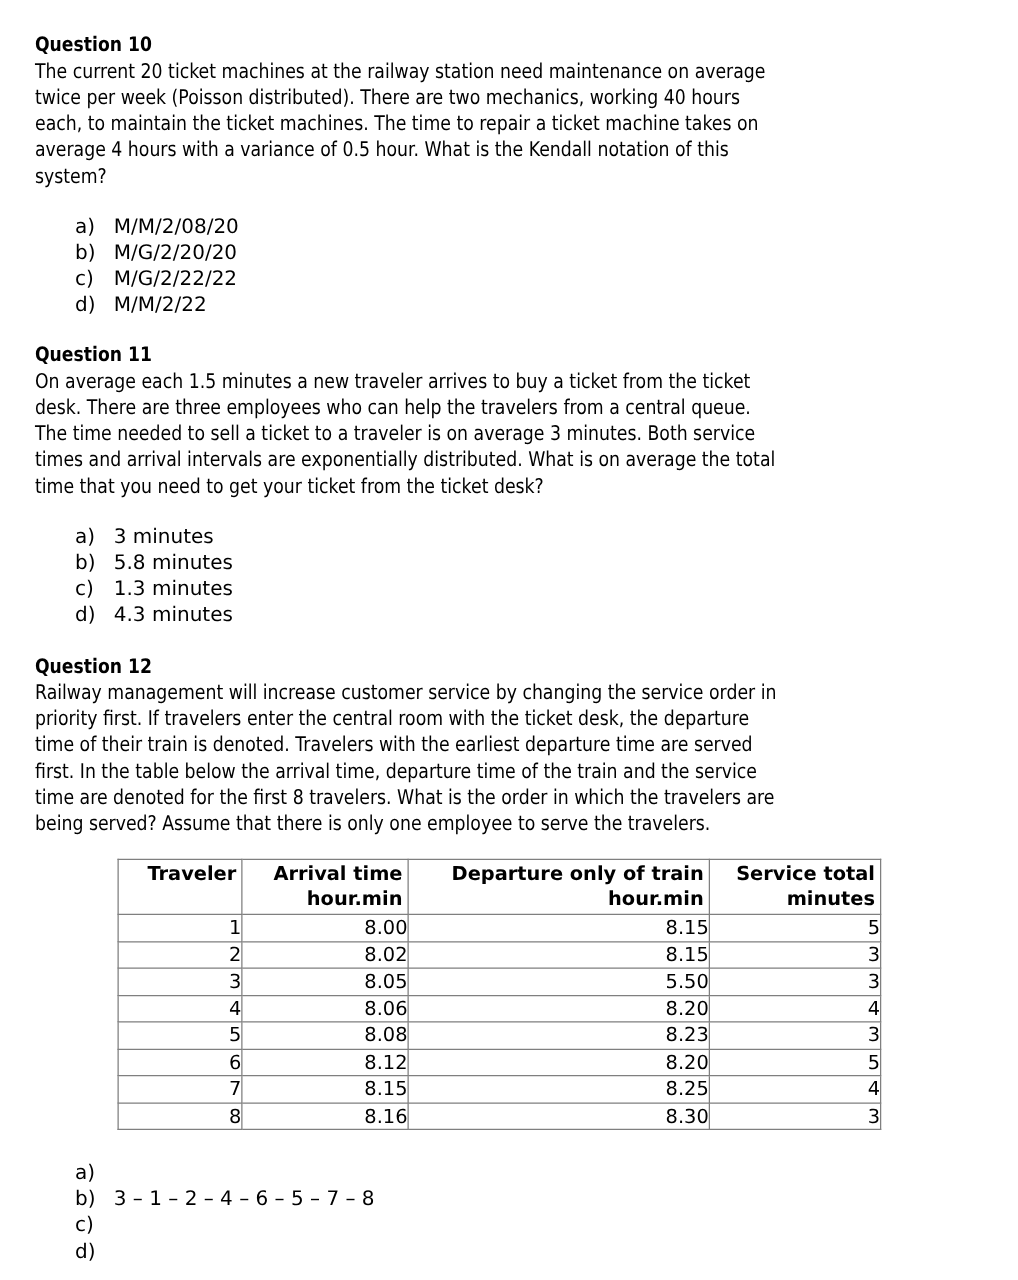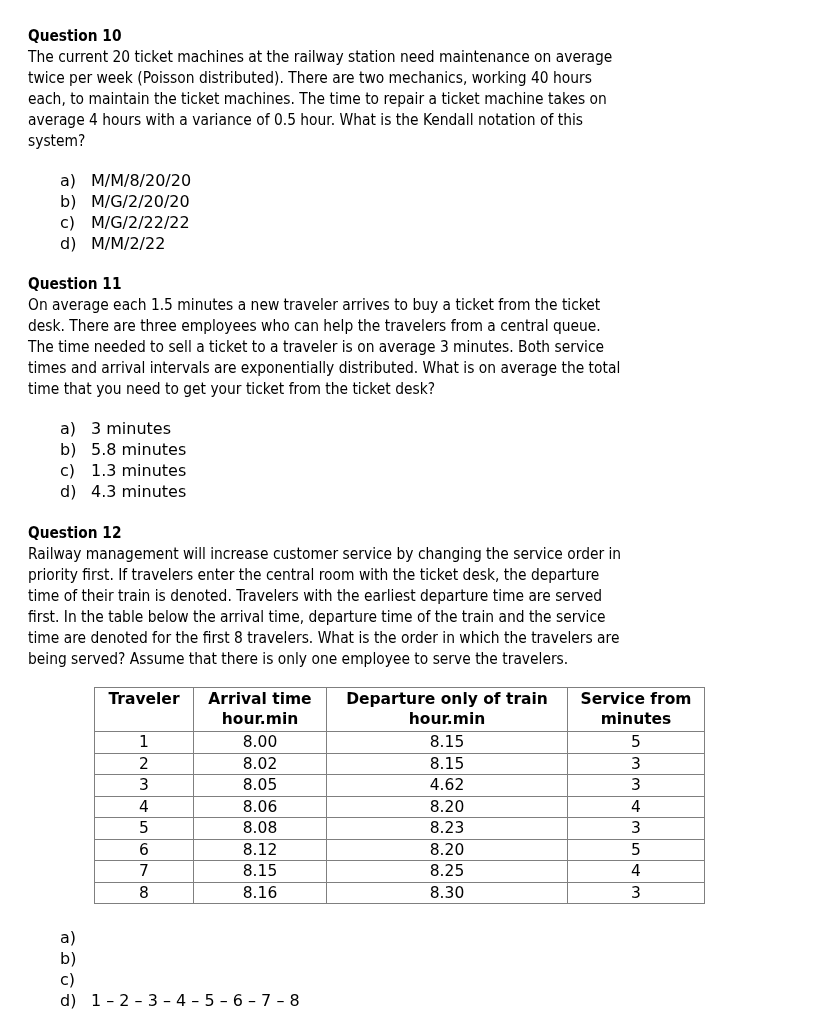--- a/index.html
+++ b/index.html
@@ -71,21 +71,21 @@
       top: 687px;
     }
     table.data-table {
       border-collapse: collapse;
       font-family: "DejaVu Sans", sans-serif;
       font-size: 15.5px;
     }
     table.data-table th,
     table.data-table td {
       border: 1px solid #7f7f7f;
-      text-align: center;
+      text-align: right;
       padding: 0;
     }
     table.data-table {
       border: 1.5px solid #333333;
     }
     table.data-table th {
       font-weight: bold;
       line-height: 20px;
       height: 42px;
       padding: 1px 4px 0 4px;
@@ -110,21 +110,21 @@
     <div class="question-body" style="top:46px;">
       <span class="line">The current 20 ticket machines at the railway station need maintenance on average</span>
       <span class="line">twice per week (Poisson distributed). There are two mechanics, working 40 hours</span>
       <span class="line">each, to maintain the ticket machines. The time to repair a ticket machine takes on</span>
       <span class="line">average 4 hours with a variance of 0.5 hour. What is the Kendall notation of this</span>
       <span class="line">system?</span>
     </div>
     <ul class="options" style="top:170px;">
       <li>
           <span class="opt-letter">a)</span>
-          <span>M/M/8/20/20</span>
+          <span>M/M/2/08/20</span>
         </li>
       <li>
           <span class="opt-letter">b)</span>
           <span>M/G/2/20/20</span>
         </li>
       <li>
           <span class="opt-letter">c)</span>
           <span>M/G/2/22/22</span>
         </li>
       <li>
@@ -183,42 +183,42 @@
             </th>
             <th class="col-arrival">
               <div>Arrival time</div>
               <div>hour.min</div>
             </th>
             <th class="col-departure">
               <div>Departure only of train</div>
               <div>hour.min</div>
             </th>
             <th class="col-service">
-              <div>Service from</div>
+              <div>Service total</div>
               <div>minutes</div>
             </th>
           </tr>
         </thead>
         <tbody>
           <tr>
             <td>1</td>
             <td>8.00</td>
             <td>8.15</td>
             <td>5</td>
           </tr>
           <tr>
             <td>2</td>
             <td>8.02</td>
             <td>8.15</td>
             <td>3</td>
           </tr>
           <tr>
             <td>3</td>
             <td>8.05</td>
-            <td>4.62</td>
+            <td>5.50</td>
             <td>3</td>
           </tr>
           <tr>
             <td>4</td>
             <td>8.06</td>
             <td>8.20</td>
             <td>4</td>
           </tr>
           <tr>
             <td>5</td>
@@ -247,24 +247,24 @@
         </tbody>
       </table>
     </div>
 
     <ul class="options" style="top:927px;">
       <li>
           <span class="opt-letter">a)</span>
         </li>
       <li>
           <span class="opt-letter">b)</span>
+          <span>3 – 1 – 2 – 4 – 6 – 5 – 7 – 8</span>
         </li>
       <li>
           <span class="opt-letter">c)</span>
         </li>
       <li>
           <span class="opt-letter">d)</span>
-          <span>1 – 2 – 3 – 4 – 5 – 6 – 7 – 8</span>
         </li>
     </ul>
   </section>
 
 </div>
 
 </body></html>

